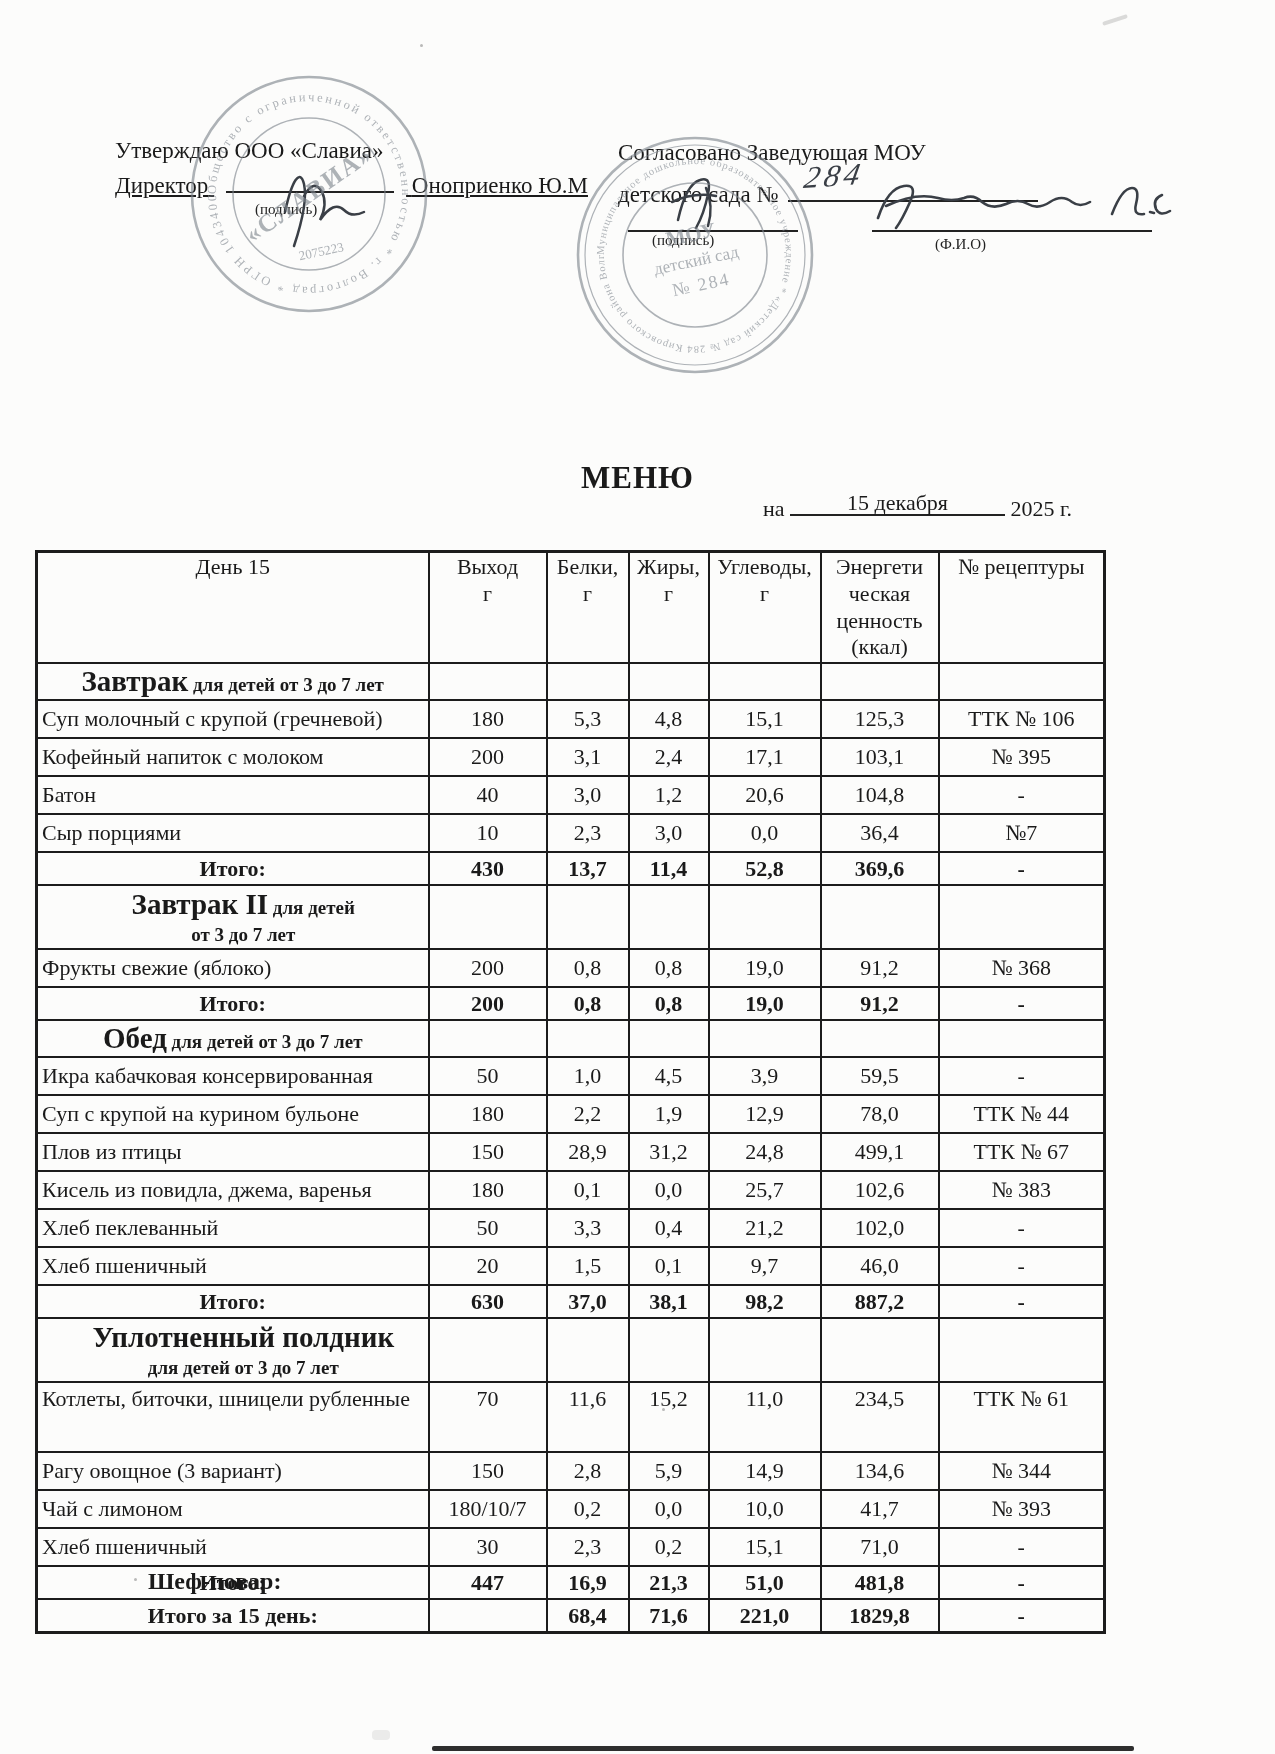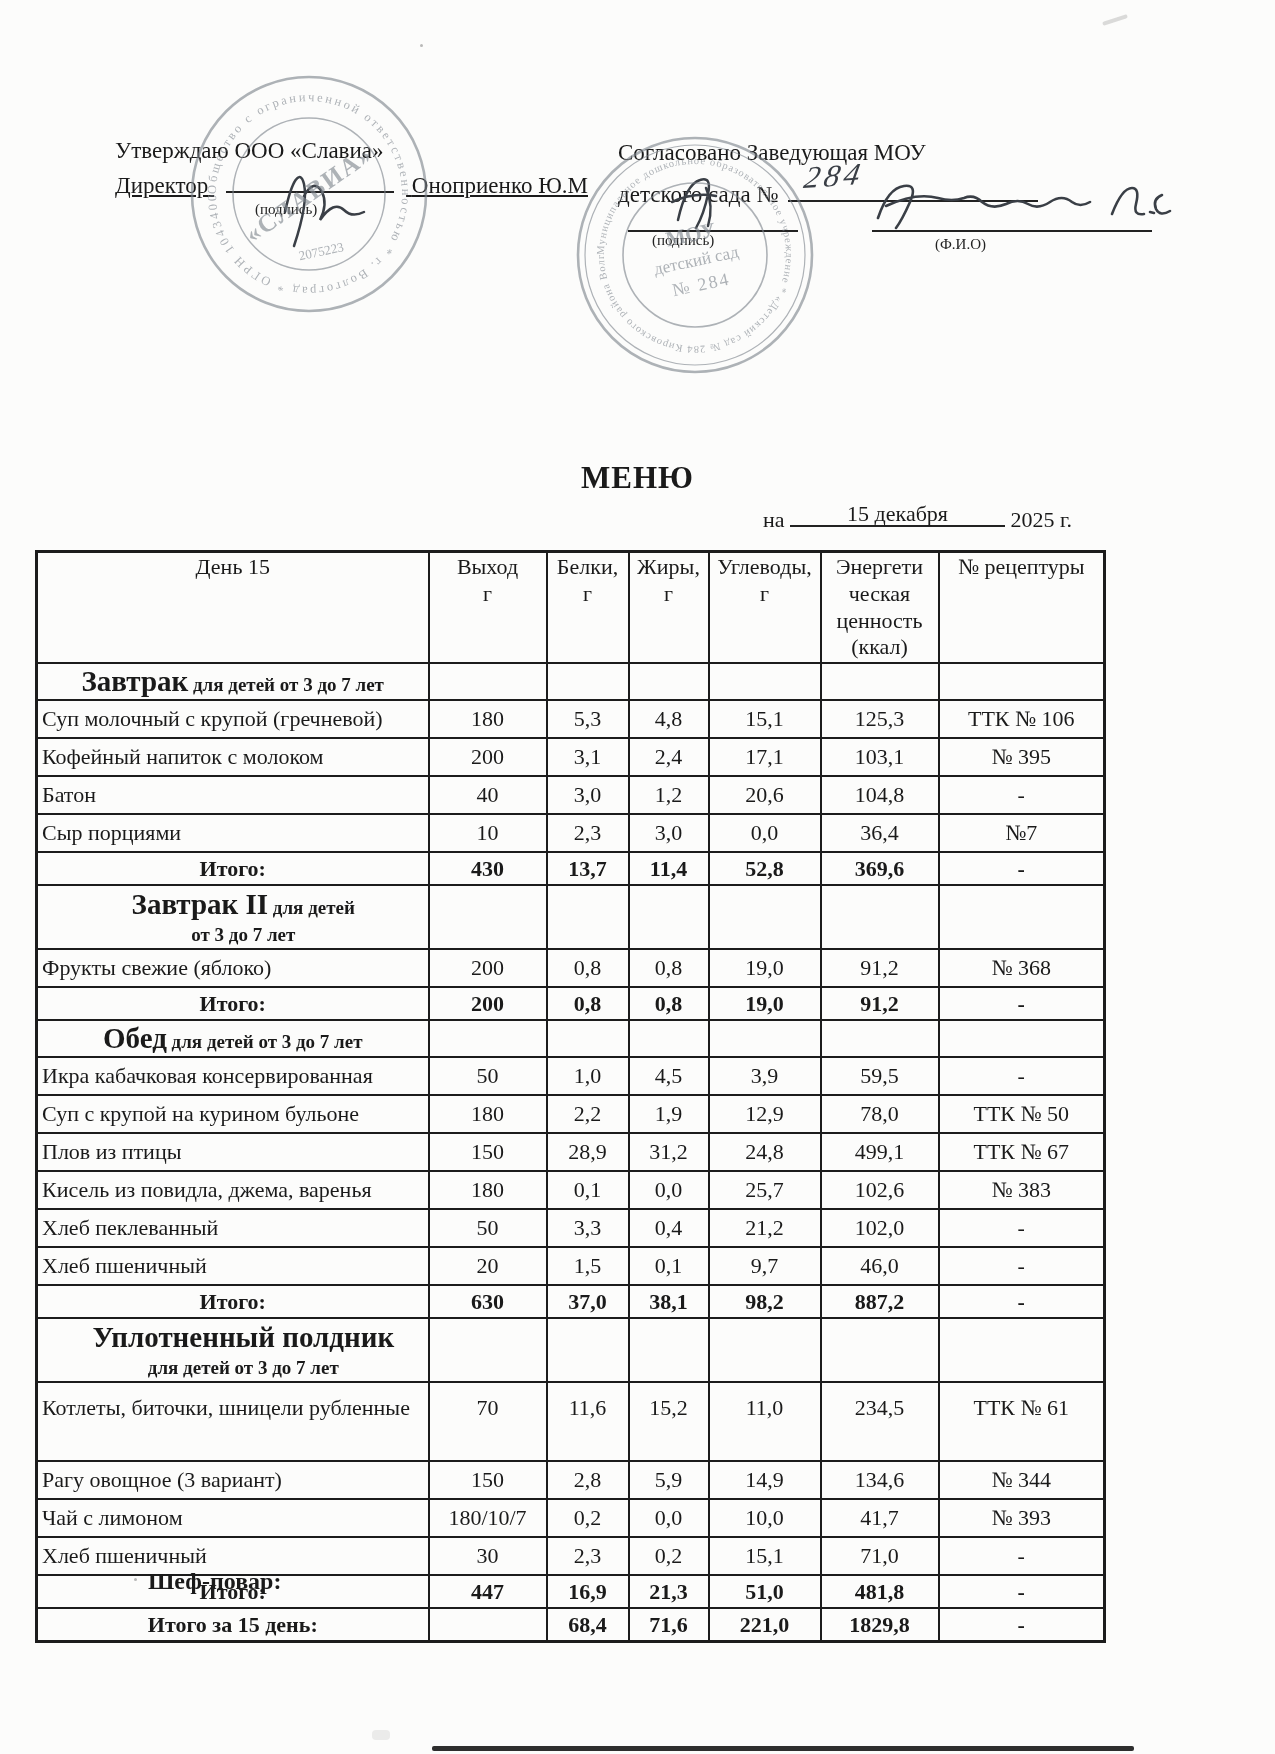--- a/index.html
+++ b/index.html
@@ -21,21 +21,21 @@
   .stamp text,.stamp textPath{fill:#7e858d;font-family:"Liberation Serif",serif;}
   .ink{stroke:#3a3f46;fill:none;stroke-linecap:round;}
   .handnum{
     font-size:31px;color:#3a3f46;
     transform:skewX(-14deg) rotate(-4deg);
     font-style:italic;letter-spacing:4px;
   }
 
   
   .menu-title{left:0;right:0;top:460px;text-align:center;font-size:31px;font-weight:bold;letter-spacing:1px;}
-  .date-line{top:501px;left:763px;font-size:22px;white-space:nowrap;}
+  .date-line{top:490px;left:763px;font-size:22px;white-space:nowrap;}
   .date-line .dval{display:inline-block;width:215px;text-align:center;border-bottom:2px solid #222;line-height:1.05;}
   .date-line .pre{position:relative;top:6px;}
   .date-line .yr{position:relative;top:6px;}
 
   
   table.menu{
     position:absolute;left:35px;top:550px;
     border-collapse:collapse;table-layout:fixed;width:1068px;
     font-size:22px;
   }
@@ -44,21 +44,21 @@
     padding:1px 4px;overflow:hidden;
   }
   table.menu{border:3px solid #1c1c1c;}
   th{font-weight:normal;vertical-align:top;text-align:center;font-size:22px;line-height:1.22;padding-top:4px;}
   td.c-num{text-align:center;}
   td.c-name{text-align:left;padding-left:8px;}
   tr.row-header{height:103px;}
   tr.row-section td{height:31px;text-align:center;}
   tr.row-section.tall td{height:60px;padding-left:25px;}
   tr.row-dish td{height:34px;}
-  tr.row-dish.tall td{height:64px;vertical-align:top;padding-top:12px;}
+  tr.row-dish.tall td{height:64px;vertical-align:top;padding-top:3px;}
   tr.row-total td,tr.row-grand td{height:29px;font-weight:bold;}
   tr.row-total td.c-name,tr.row-grand td.c-name{text-align:center;}
   .sec-main{font-weight:bold;font-size:29px;}
   .sec-sub{font-weight:bold;font-size:19px;}
 
   .chef{font-size:24px;font-weight:bold;}
 
   
   .bottom-bar{left:432px;top:1746px;width:702px;height:5px;background:#2e2e2e;border-radius:2px;}
   .speck{width:3px;height:3px;border-radius:50%;background:rgba(60,60,60,.35);}
@@ -280,21 +280,21 @@
         <td class="c-num">59,5</td>
         <td class="c-num">-</td>
       </tr>
       <tr class="row-dish">
         <td class="c-name">Суп с крупой на курином бульоне</td>
         <td class="c-num">180</td>
         <td class="c-num">2,2</td>
         <td class="c-num">1,9</td>
         <td class="c-num">12,9</td>
         <td class="c-num">78,0</td>
-        <td class="c-num">ТТК № 50</td>
+        <td class="c-num">ТТК № 44</td>
       </tr>
       <tr class="row-dish">
         <td class="c-name">Плов из птицы</td>
         <td class="c-num">150</td>
         <td class="c-num">28,9</td>
         <td class="c-num">31,2</td>
         <td class="c-num">24,8</td>
         <td class="c-num">499,1</td>
         <td class="c-num">ТТК № 67</td>
       </tr>

